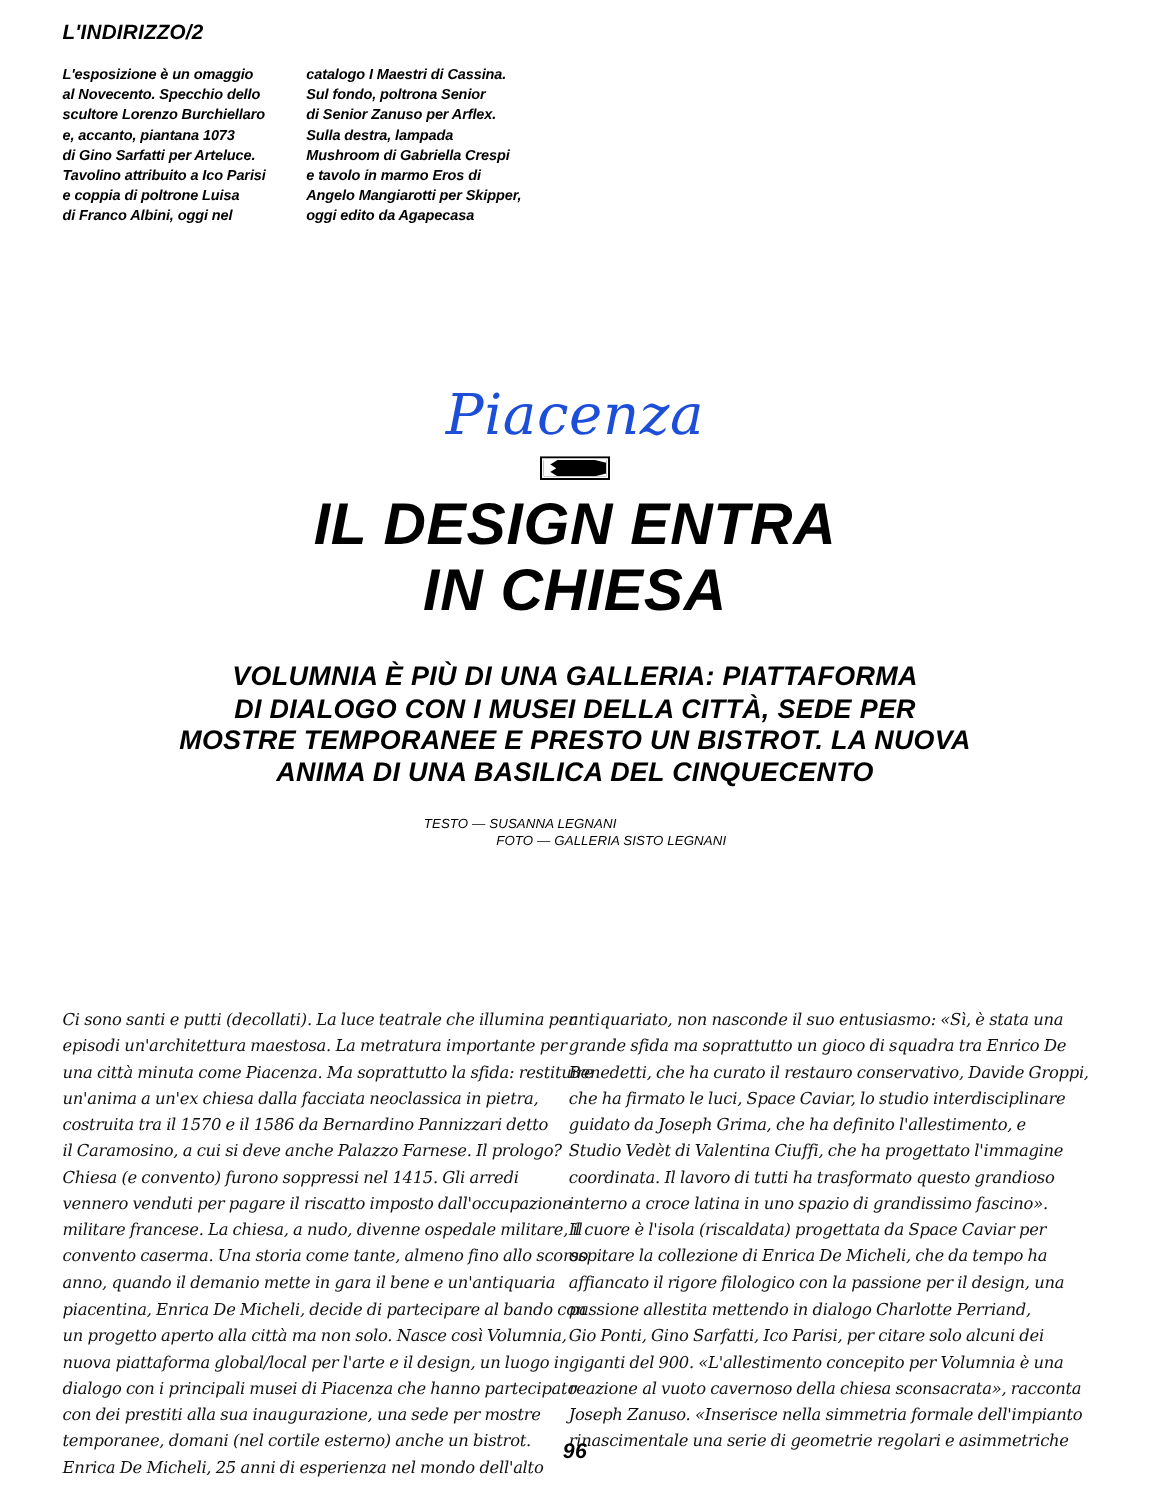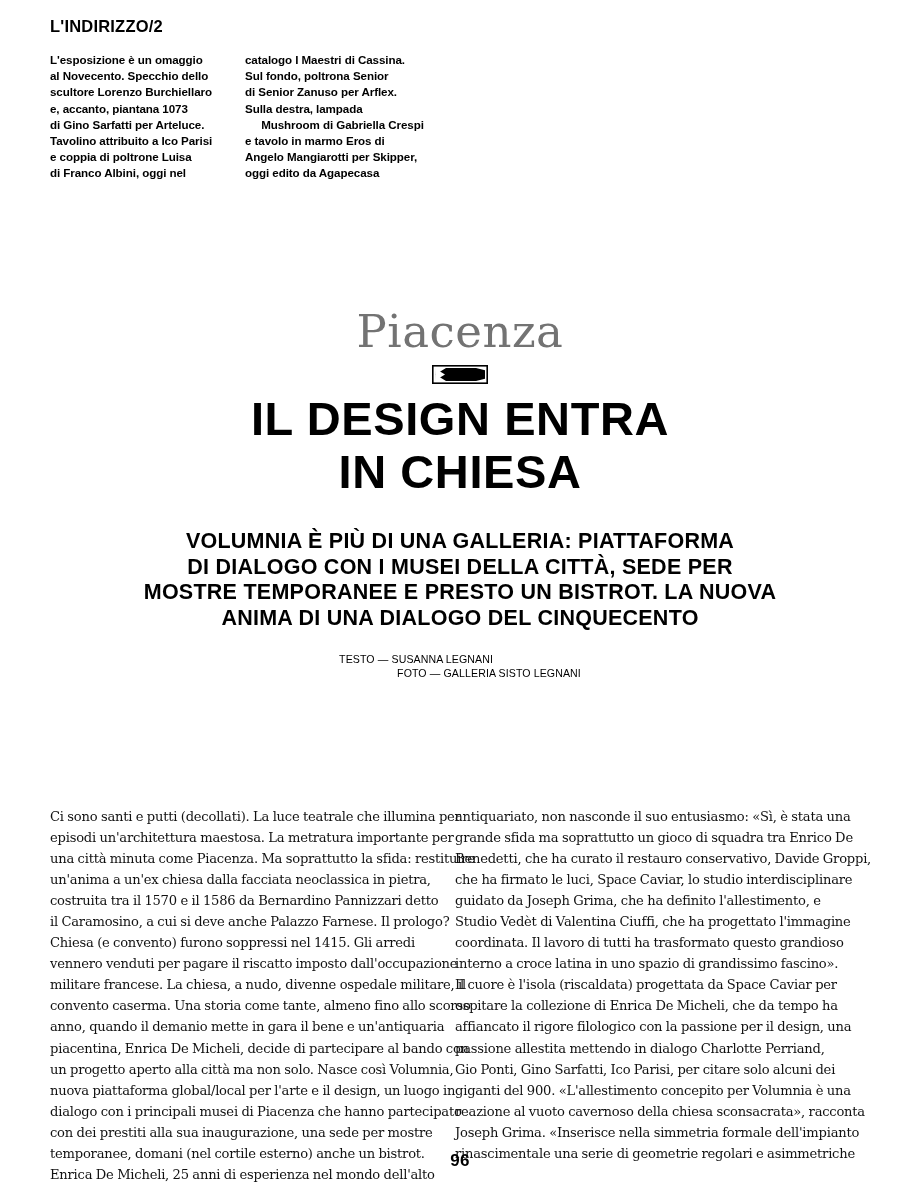--- a/index.html
+++ b/index.html
@@ -14,20 +14,21 @@
     font-family: "Liberation Sans", sans-serif;
     color: #000000;
     overflow: hidden;
   }
 
   .page {
     position: relative;
     width: 836px;
     height: 1189px;
     background: #ffffff;
+    font-style: italic;
   }
 
   
   .running-head {
     position: absolute;
     left: 50px;
     top: 17px;
     font-family: "Liberation Sans", sans-serif;
     font-weight: 700;
     font-size: 16.5px;
@@ -63,21 +64,21 @@
     top: 306px;
     width: 920px;
     text-align: center;
   }
   .kicker-serif {
     font-family: "DejaVu Serif", "Liberation Serif", serif;
     font-weight: 400;
     font-size: 45px;
     line-height: 52px;
     letter-spacing: 0.5px;
-    color: #737373;
+    color: #1d4ed8;
   }
 
   .ornament-wrap {
     margin-top: 4px;
     height: 24px;
     display: flex;
     justify-content: center;
     align-items: center;
   }
   .ornament {
@@ -174,21 +175,21 @@
       <span class="cl" style="display: block;">di Gino Sarfatti per Arteluce.</span>
       <span class="cl" style="display: block;">Tavolino attribuito a Ico Parisi</span>
       <span class="cl" style="display: block;">e coppia di poltrone Luisa</span>
       <span class="cl" style="display: block;">di Franco Albini, oggi nel</span>
     </div>
     <div class="caption-col second">
       <span class="cl" style="display: block;">catalogo I Maestri di Cassina.</span>
       <span class="cl" style="display: block;">Sul fondo, poltrona Senior</span>
       <span class="cl" style="display: block;">di Senior Zanuso per Arflex.</span>
       <span class="cl" style="display: block;">Sulla destra, lampada</span>
-      <span class="cl" style="display: block; text-align: center;">Mushroom di Gabriella Crespi</span>
+      <span class="cl" style="display: block;">Mushroom di Gabriella Crespi</span>
       <span class="cl" style="display: block;">e tavolo in marmo Eros di</span>
       <span class="cl" style="display: block;">Angelo Mangiarotti per Skipper,</span>
       <span class="cl" style="display: block;">oggi edito da Agapecasa</span>
     </div>
   </div>
 
   <div class="title-block">
 
     <div class="kicker-serif">Piacenza</div>
 
@@ -205,21 +206,21 @@
 
     <h1 class="headline">
       <span class="hl-line">IL DESIGN ENTRA</span>
       <span class="hl-line">IN CHIESA</span>
     </h1>
 
     <div class="standfirst">
       <span class="sf-line">VOLUMNIA È PIÙ DI UNA GALLERIA: PIATTAFORMA</span>
       <span class="sf-line">DI DIALOGO CON I MUSEI DELLA CITTÀ, SEDE PER</span>
       <span class="sf-line">MOSTRE TEMPORANEE E PRESTO UN BISTROT. LA NUOVA</span>
-      <span class="sf-line">ANIMA DI UNA DIALOGO DEL CINQUECENTO</span>
+      <span class="sf-line">ANIMA DI UNA BASILICA DEL CINQUECENTO</span>
     </div>
 
     <div class="byline">
       <div class="byline-inner">
         <span class="by-line">TESTO — SUSANNA LEGNANI</span>
         <span class="by-line photo">FOTO — GALLERIA SISTO LEGNANI</span>
       </div>
     </div>
 
   </div>
@@ -259,21 +260,21 @@
         <span class="bl">Studio Vedèt di Valentina Ciuffi, che ha progettato l'immagine</span>
         <span class="bl">coordinata. Il lavoro di tutti ha trasformato questo grandioso</span>
         <span class="bl">interno a croce latina in uno spazio di grandissimo fascino».</span>
         <span class="bl">Il cuore è l'isola (riscaldata) progettata da Space Caviar per</span>
         <span class="bl">ospitare la collezione di Enrica De Micheli, che da tempo ha</span>
         <span class="bl">affiancato il rigore filologico con la passione per il design, una</span>
         <span class="bl">passione allestita mettendo in dialogo Charlotte Perriand,</span>
         <span class="bl">Gio Ponti, Gino Sarfatti, Ico Parisi, per citare solo alcuni dei</span>
         <span class="bl">giganti del 900. «L'allestimento concepito per Volumnia è una</span>
         <span class="bl">reazione al vuoto cavernoso della chiesa sconsacrata», racconta</span>
-        <span class="bl">Joseph Grima. «Inserisce nella simmetria formale dell'impianto</span>
+        <span class="bl">Joseph Zanuso. «Inserisce nella simmetria formale dell'impianto</span>
         <span class="bl">rinascimentale una serie di geometrie regolari e asimmetriche</span>
       </p>
     </div>
 
   </div>
 
   <div class="folio">96</div>
 
 </div>
 

